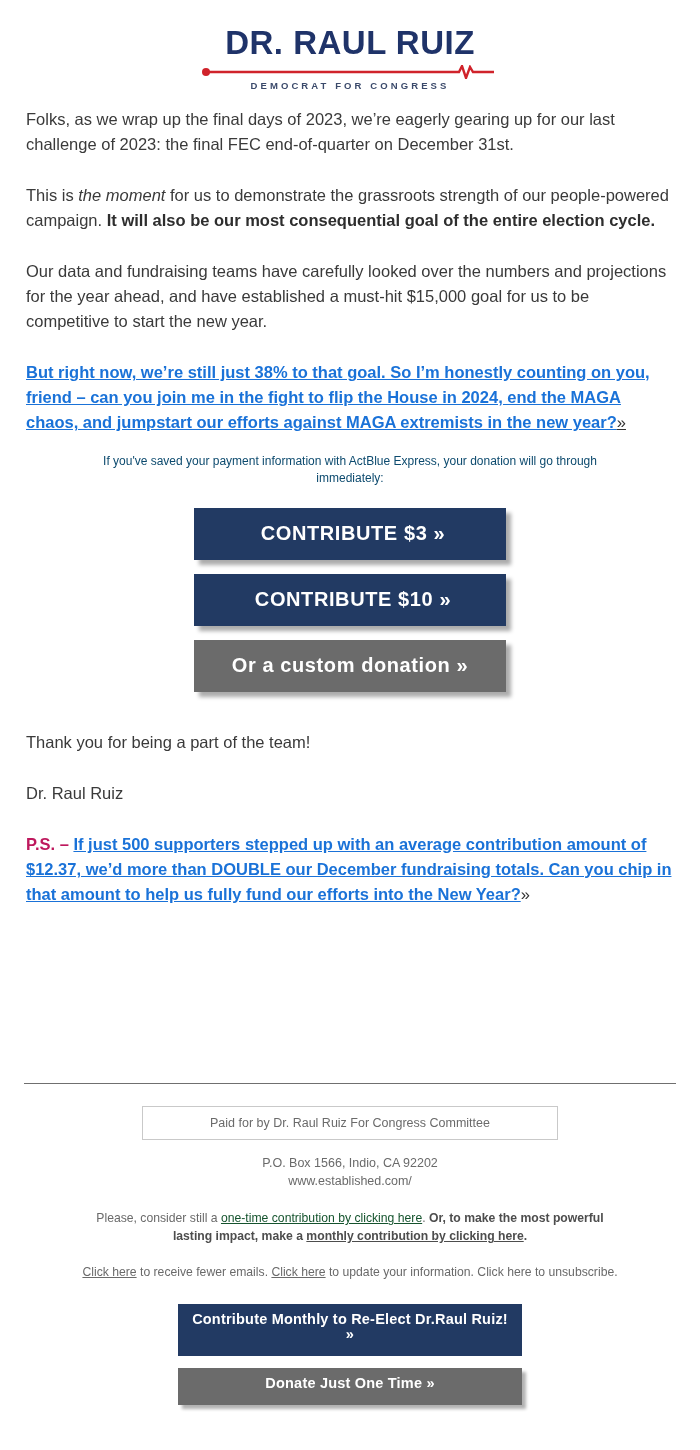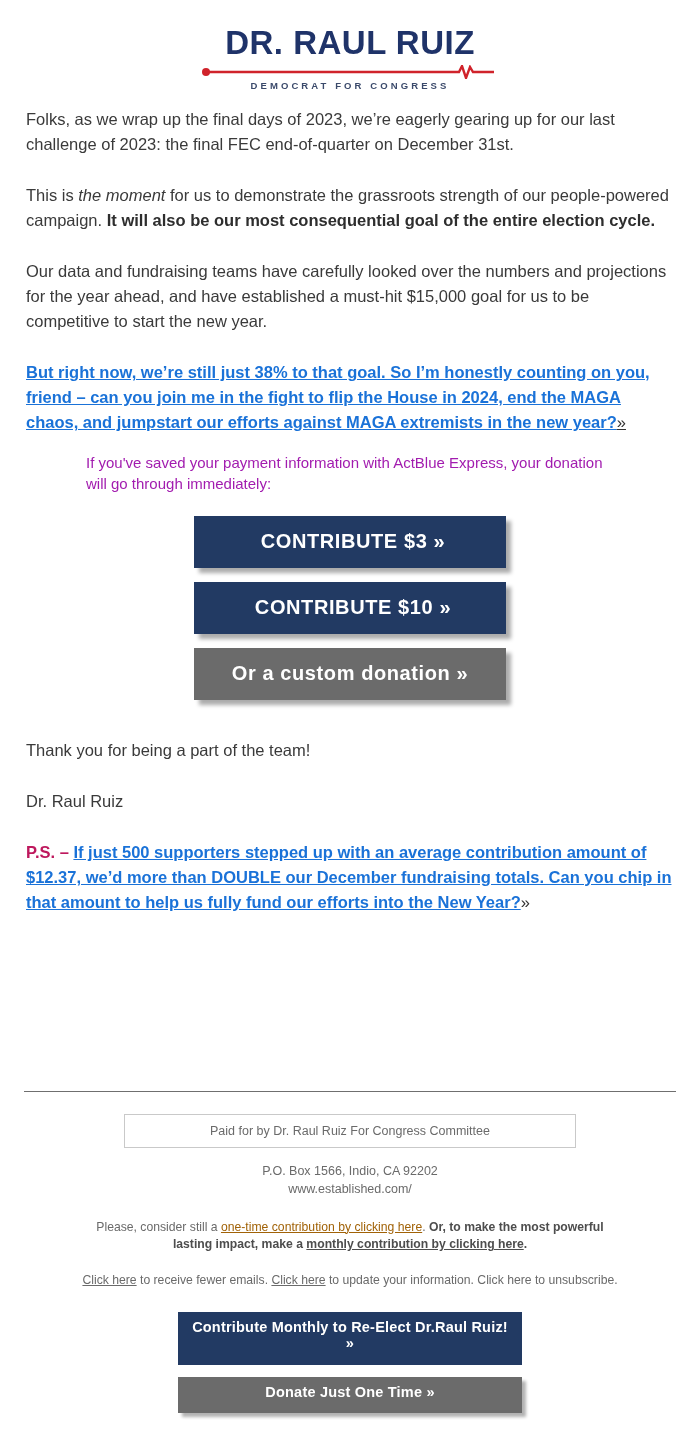--- a/index.html
+++ b/index.html
@@ -78,24 +78,24 @@
   }
   p.linkpara {
     font-size: 16.5px;
     line-height: 1.52;
     margin: 0 0 18px 0;
     font-weight: bold;
   }
   p.linkpara .chev { font-weight: normal; text-decoration: underline; }
 
   .express-note {
-    text-align: left;
-    font-size: 15px;
+    text-align: center;
+    font-size: 12px;
     line-height: 1.35;
-    color: #a21caf;
+    color: #0c4a6e;
     margin: 0 0 22px 0;
     padding: 0 60px;
   }
 
   
   .cta-area {
     text-align: center;
     padding-bottom: 6px;
   }
   .cta-btn {
@@ -133,21 +133,21 @@
   
   .footer {
     padding: 0 24px 20px 24px;
   }
   .footer-rule {
     height: 1px;
     background: #6f6f6f;
     margin: 0 24px 22px 24px;
   }
   .paidfor-box {
-    width: 452px;
+    width: 416px;
     margin: 0 auto 14px auto;
     border: 1px solid #c9c9c9;
     padding: 9px 6px;
     text-align: center;
     font-size: 12.5px;
     color: #6a6a6a;
     background: #ffffff;
   }
   .addr {
     text-align: center;
@@ -159,21 +159,21 @@
   .consider {
     text-align: center;
     font-size: 12.2px;
     line-height: 1.45;
     color: #6a6a6a;
     margin: 0 0 18px 0;
     padding: 0 58px;
   }
   .consider b { color: #4d4d4d; font-weight: bold; }
   .consider a {
-    color: #a16207;
+    color: #14532d;
     text-decoration: underline;
   }
   .consider a.bold-link { color: #4d4d4d; font-weight: bold; }
   .manage {
     text-align: center;
     font-size: 12.2px;
     line-height: 1.45;
     color: #6a6a6a;
     margin: 0 0 22px 0;
   }

